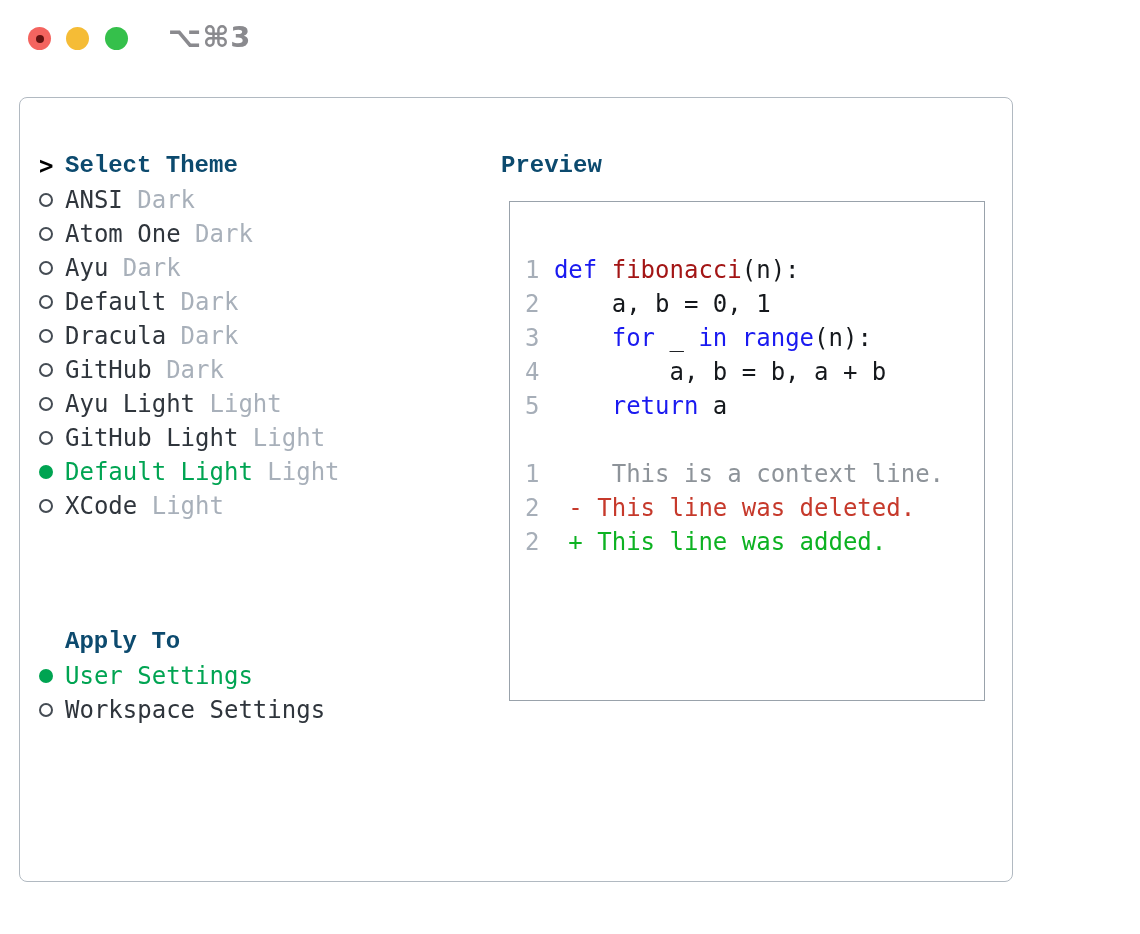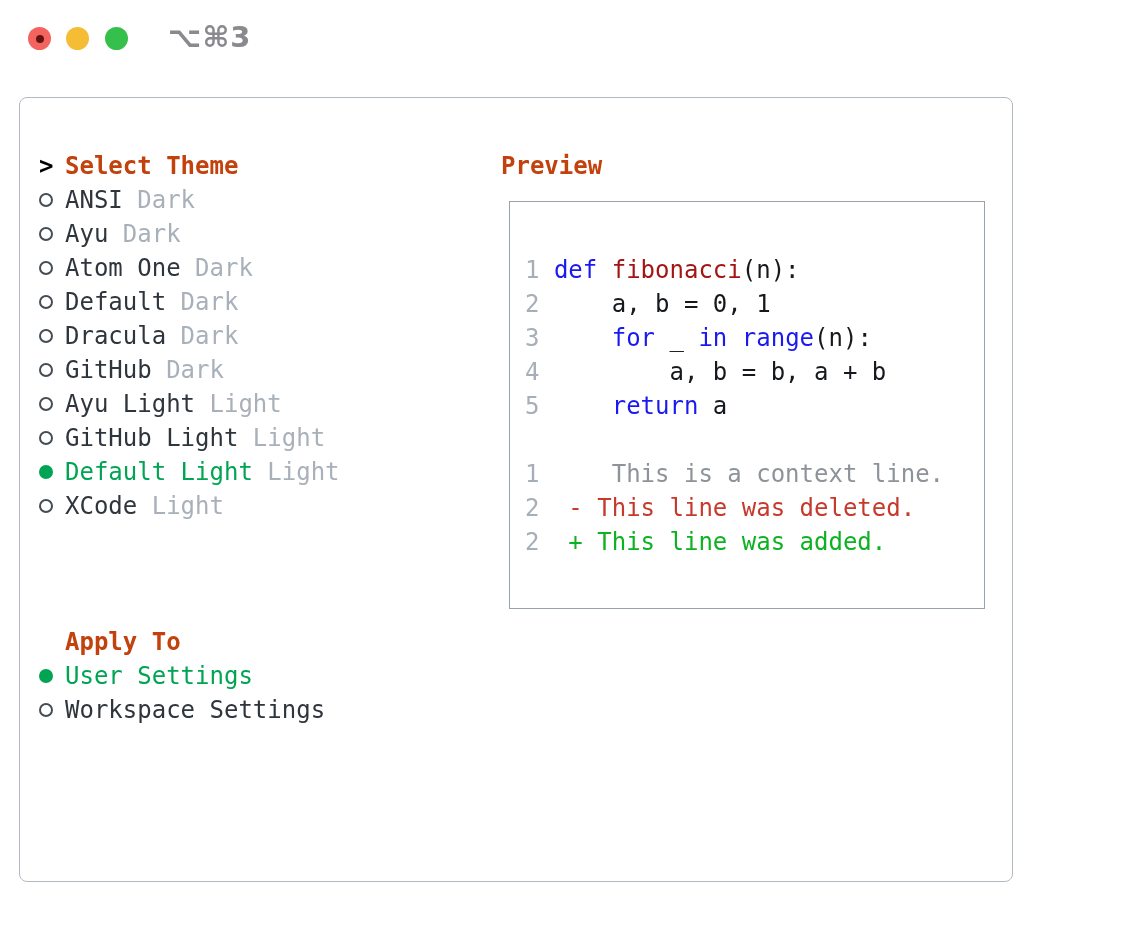--- a/index.html
+++ b/index.html
@@ -34,25 +34,25 @@
   .apply-block{position:absolute;left:19px;top:527px;text-align:center;}
   .hint-block{position:absolute;left:19px;top:663px;color:var(--muted,#a8b0ba);}
   .row{display:flex;align-items:center;height:34px;}
   .marker-slot{width:26px;flex:0 0 26px;display:flex;align-items:center;}
   .ring{width:14px;height:14px;border:2px solid #454c54;border-radius:50%;box-sizing:border-box;}
   .ring.sel{background:var(--green,#00a452);border-color:var(--green,#00a452);}
   .hdr-prefix{font-weight:bold;color:#000;}
   .lbl{white-space:pre;color:var(--item,#2f353c);}
   .lbl .variant{color:var(--muted,#a8b0ba);margin-left:1ch;text-align:right;}
   .lbl.sel-green{color:var(--green,#00a452);}
-  .hdr{font-weight:bold;color:#c2410c;white-space:pre;}
+  .hdr{font-weight:bold;color:#0c4a6e;white-space:pre;font-family:Liberation Mono, monospace;}
   
   .preview-title{position:absolute;left:481px;top:51px;}
   .preview-box{
-    position:absolute;left:489px;top:103px;width:476px;height:408px;
+    position:absolute;left:489px;top:103px;width:476px;height:500px;
     border:1.5px solid var(--border_preview,#99a2ab);box-sizing:border-box;background:#fff;
   }
   .preview-lines{position:absolute;left:15px;top:51px;}
   .pline{height:34px;white-space:pre;}
   .lnum{color:var(--num,#a6aeb8);}
   .c-plain{color:var(--ink,#15181c);}
   .c-keyword{color:var(--keyword,#1a1af0);}
   .c-function{color:var(--function,#a31515);}
   .c-context{color:var(--context,#8d9399);}
   .c-deleted{color:var(--deleted,#c6392b);}
@@ -81,27 +81,27 @@
           <div class="row">
             <span class="marker-slot">
               <span class="ring"></span>
             </span>
             <span class="lbl"><span class="name">ANSI</span><span class="variant">Dark</span></span>
           </div>
           <div class="row">
             <span class="marker-slot">
               <span class="ring"></span>
             </span>
-            <span class="lbl"><span class="name">Ayu</span><span class="variant">Dark</span></span>
+            <span class="lbl"><span class="name">Atom One</span><span class="variant">Dark</span></span>
           </div>
           <div class="row">
             <span class="marker-slot">
               <span class="ring"></span>
             </span>
-            <span class="lbl"><span class="name">Atom One</span><span class="variant">Dark</span></span>
+            <span class="lbl"><span class="name">Ayu</span><span class="variant">Dark</span></span>
           </div>
           <div class="row">
             <span class="marker-slot">
               <span class="ring"></span>
             </span>
             <span class="lbl"><span class="name">Default</span><span class="variant">Dark</span></span>
           </div>
           <div class="row">
             <span class="marker-slot">
               <span class="ring"></span>

